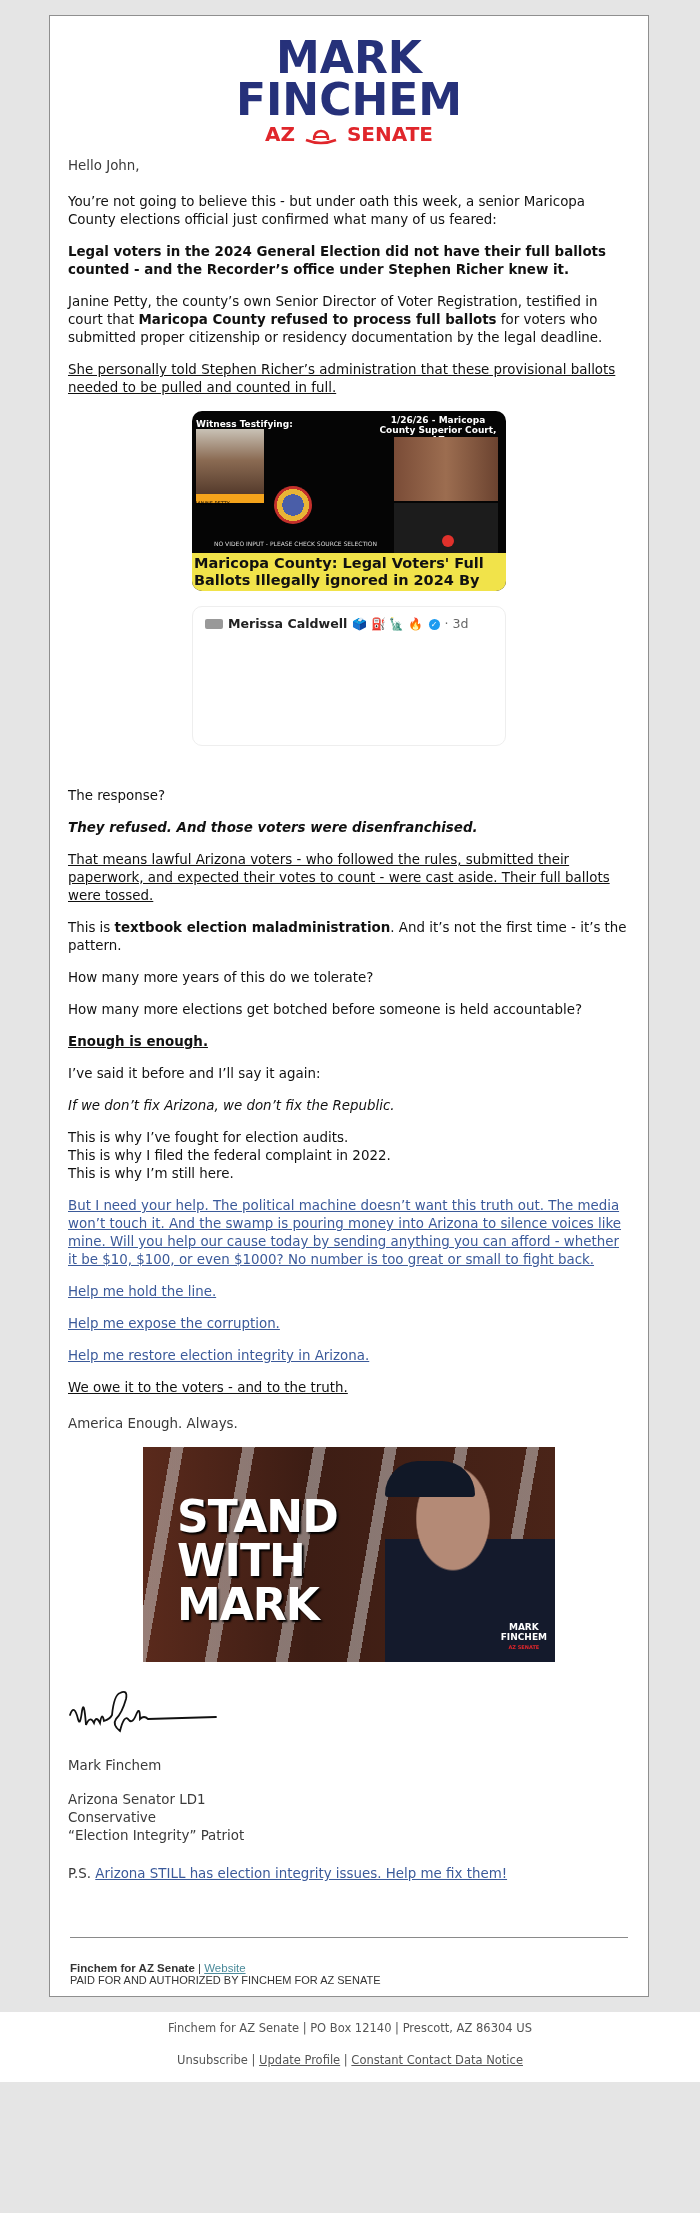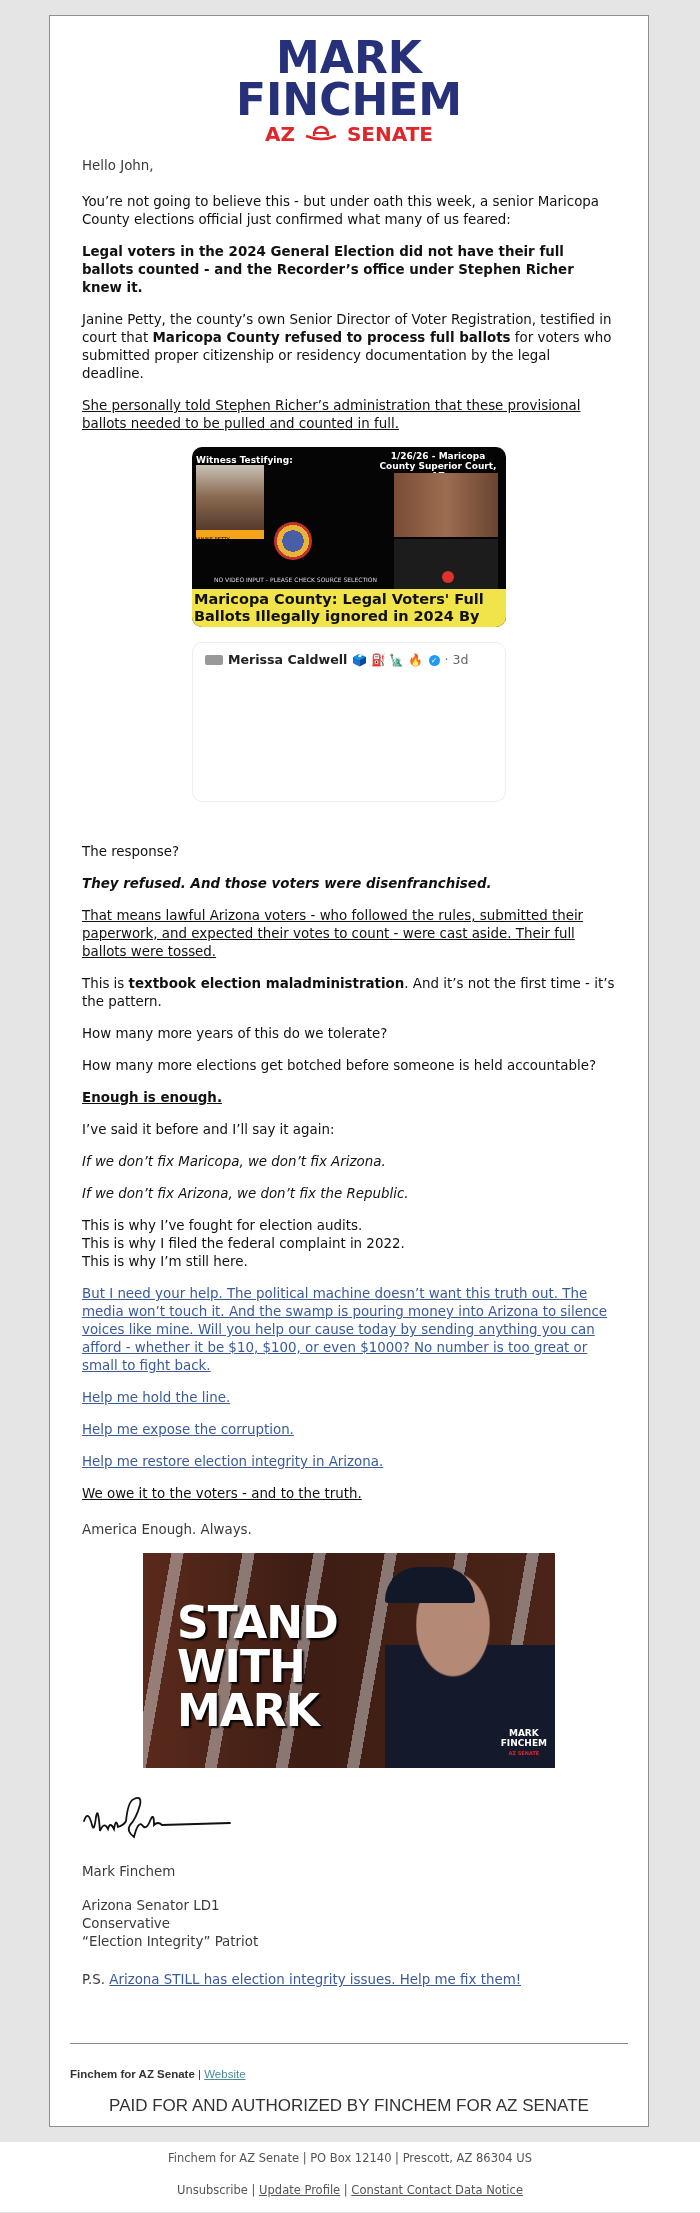--- a/index.html
+++ b/index.html
@@ -23,25 +23,25 @@
     font-weight: bold;
     color: #26317a;
     letter-spacing: 0px;
   }
   .logo .l1 { font-size: 44px; }
   .logo .l2 { font-size: 44px; margin-top: -2px; }
   .logo .l3 {
     font-family: "DejaVu Sans", sans-serif;
     font-weight: bold; color: #e0262b;
     font-size: 20px; margin-top: 2px;
-    display: flex; align-items: flex-start; justify-content: center; gap: 10px;
+    display: flex; align-items: flex-end; justify-content: center; gap: 10px;
   }
   .hat { display: inline-block; width: 32px; height: 16px; }
   .content {
-    padding: 0 32px;
+    padding: 0 18px;
     font-family: "DejaVu Sans", sans-serif;
     font-size: 13.4px;
     color: #111;
     line-height: 18px;
   }
   .content p { margin: 0 0 14px 0; }
   .gray { color: #3a3a3a; }
   .u { text-decoration: underline; }
   .link { color: #3b5a9a; text-decoration: underline; cursor: pointer; }
   .media { text-align: center; margin: 6px 0 12px 0; }
@@ -66,21 +66,21 @@
     background: linear-gradient(90deg,#7a4c37 0%,#9c6d50 50%,#6b4330 100%);
   }
   .video .zoomgrid { position: absolute; right: 8px; top: 92px; width: 104px; height: 52px; background: #1c1c1c; }
   .video .recdot { position: absolute; right: 52px; top: 124px; width: 12px; height: 12px; border-radius: 50%; background: #e0312b; }
   .video .novid { position: absolute; left: 22px; top: 124px; color: #ddd; font-size: 6px; }
   .video .banner {
     position: absolute; left: 0; bottom: 0; width: 100%; height: 38px; background: #f1e34a;
     color: #111; font-weight: bold; font-size: 14.5px; line-height: 17px; padding: 2px 0 0 2px; box-sizing: border-box;
   }
   .tweet {
-    display: inline-block; width: 314px; height: 160px; background: #fff;
+    display: inline-block; width: 314px; height: 140px; background: #fff;
     border: 1px solid #eee; border-radius: 10px; text-align: left; margin-top: 10px;
     font-family: "DejaVu Sans", sans-serif; font-size: 12.6px; line-height: 18.5px; color: #222;
     padding: 8px 12px 0 12px; box-sizing: border-box; overflow: hidden;
   }
   .tweet .head { font-weight: bold; display: flex; align-items: center; gap: 5px; }
   .tweet .avatar { width: 18px; height: 10px; background: #999; border-radius: 2px; display: inline-block; }
   .tweet .emoji { font-weight: normal; font-size: 12px; }
   .tweet .verified { display: inline-block; width: 11px; height: 11px; border-radius: 50%; background: #1d9bf0; color: #fff; font-size: 8px; line-height: 11px; text-align: center; }
   .tweet .age { font-weight: normal; color: #666; }
   .tweet .mention, .tweet .more { color: #4a8ad6; }
@@ -108,21 +108,21 @@
   .stand .cap { position: absolute; right: 80px; top: 14px; width: 90px; height: 36px; background: #111827; border-radius: 45px 45px 4px 4px; }
   .stand .mini-logo { position: absolute; right: 8px; bottom: 10px; color: #fff; font-size: 9px; font-weight: bold; text-align: center; line-height: 10px; }
   .stand .mini-logo .red { color: #e0262b; font-size: 5px; }
   .sig { margin: 8px 0 12px 0; }
   .sig svg { display: block; }
   .footer-rule { border: 0; border-top: 1px solid #8a8a8a; margin: 54px 20px 0 20px; }
   .card-footer { padding: 0 20px 10px 20px; font-family: "Liberation Sans", sans-serif; }
   .card-footer .org { font-size: 11.5px; color: #333; font-weight: bold; margin-top: 24px; }
   .card-footer .org .sep { font-weight: normal; }
   .card-footer .org a { color: #4a8a9a; font-weight: normal; text-decoration: underline; }
-  .paid { text-align: center; font-size: 17px; color: #333; margin-top: 16px; }
+  .paid { text-align: left; font-size: 11px; color: #333; }
   .bottom {
     background: #ffffff; text-align: center; padding: 9px 0 0 0; height: 70px; box-sizing: border-box;
     font-family: "DejaVu Sans", sans-serif; font-size: 11.5px; color: #555;
   }
   .bottom .row2 { margin-top: 18px; }
   .bottom a { color: #555; text-decoration: underline; }
   .bottom .plain { text-decoration: none; }
 </style>
 </head>
 <body>
@@ -185,21 +185,20 @@
       <p style="margin-top:36px">The response?</p>
       <p style="font-weight:bold;font-style:italic">They refused. And those voters were disenfranchised.</p>
       <p class="u">That means lawful Arizona voters - who followed the rules, submitted their paperwork, and expected their votes to count - were cast aside. Their full ballots were tossed.</p>
       <p>
         <span>This is </span><b>textbook election maladministration</b><span>. And it’s not the first time - it’s the pattern.</span>
       </p>
       <p>How many more years of this do we tolerate?</p>
       <p>How many more elections get botched before someone is held accountable?</p>
       <p class="u" style="font-weight:bold">Enough is enough.</p>
       <p>I’ve said it before and I’ll say it again:</p>
-      <p style="font-style:italic">If we don’t fix Maricopa, we don’t fix Arizona.</p>
       <p style="font-style:italic">If we don’t fix Arizona, we don’t fix the Republic.</p>
       <p>
         <span>This is why I’ve fought for election audits.</span><br>
         <span>This is why I filed the federal complaint in 2022.</span><br>
         <span>This is why I’m still here.</span>
       </p>
       <p><a class="link">But I need your help. The political machine doesn’t want this truth out. The media won’t touch it. And the swamp is pouring money into Arizona to silence voices like mine. Will you help our cause today by sending anything you can afford - whether it be $10, $100, or even $1000? No number is too great or small to fight back.</a></p>
       <p><a class="link">Help me hold the line.</a></p>
       <p><a class="link">Help me expose the corruption.</a></p>
       <p><a class="link">Help me restore election integrity in Arizona.</a></p>

